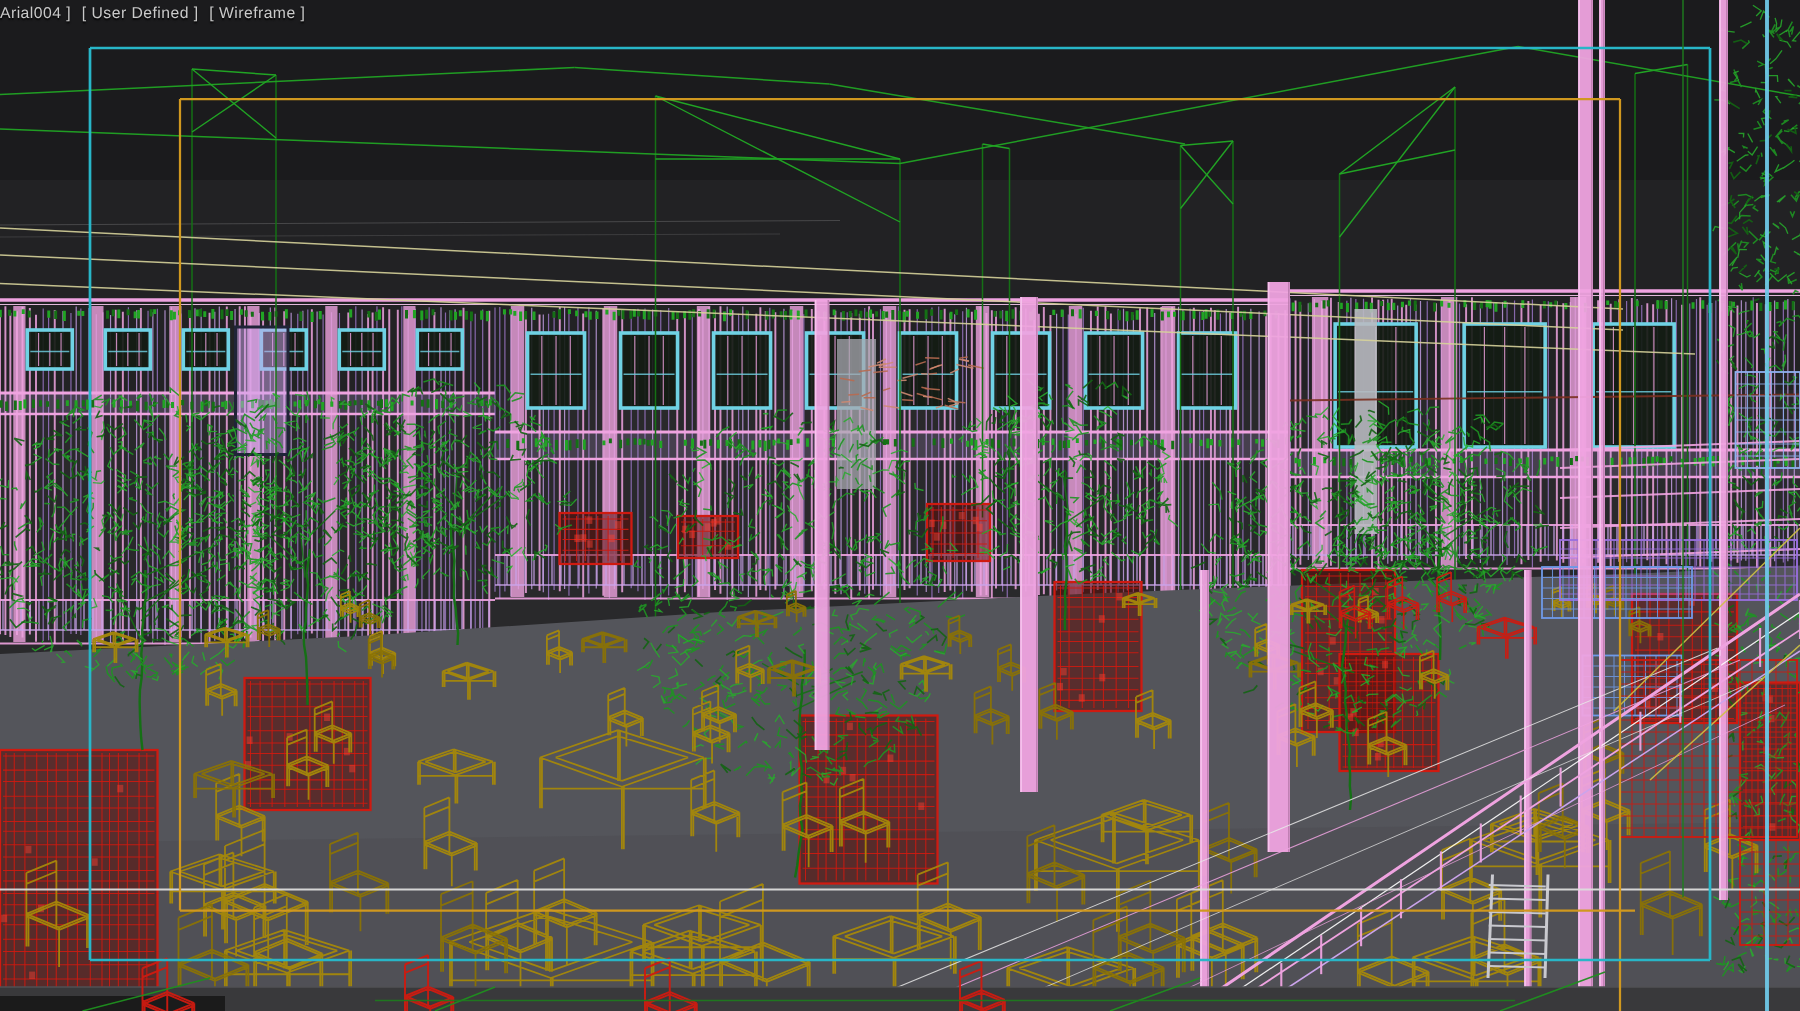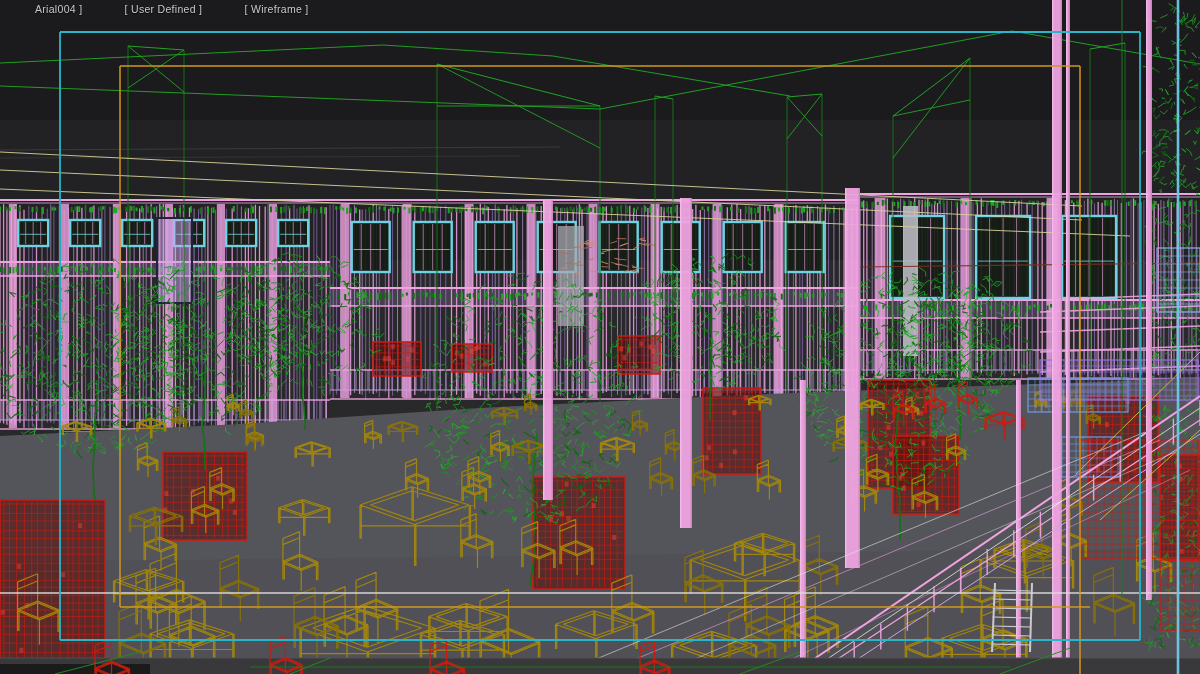--- a/index.html
+++ b/index.html
@@ -1,21 +1,21 @@
 <!DOCTYPE html>
 <html><head>
 <meta charset="utf-8">
 <style>
   html,body{margin:0;padding:0;background:#111;}
   .viewport{position:relative;width:1200px;height:674px;overflow:hidden;background:#202022;
     font-family:"Liberation Sans", sans-serif;}
   .viewport svg{position:absolute;inset:0;display:block;}
   .vp-label{position:absolute;top:3px;left:0px;z-index:10;font-size:10.5px;line-height:12px;
     color:#c9c9c9;letter-spacing:.3px;white-space:nowrap;text-shadow:0 1px 1px rgba(0,0,0,.8);}
-  .vp-label span{margin-right:4px;cursor:default;padding-left:35px;}
+  .vp-label span{margin-right:4px;cursor:default;}
 </style>
 </head>
 <body>
 
 <div class="viewport">
   <div class="vp-label">
     <span>Arial004 ]</span>
     <span>[ User Defined ]</span>
     <span>[ Wireframe ]</span>
   </div>

